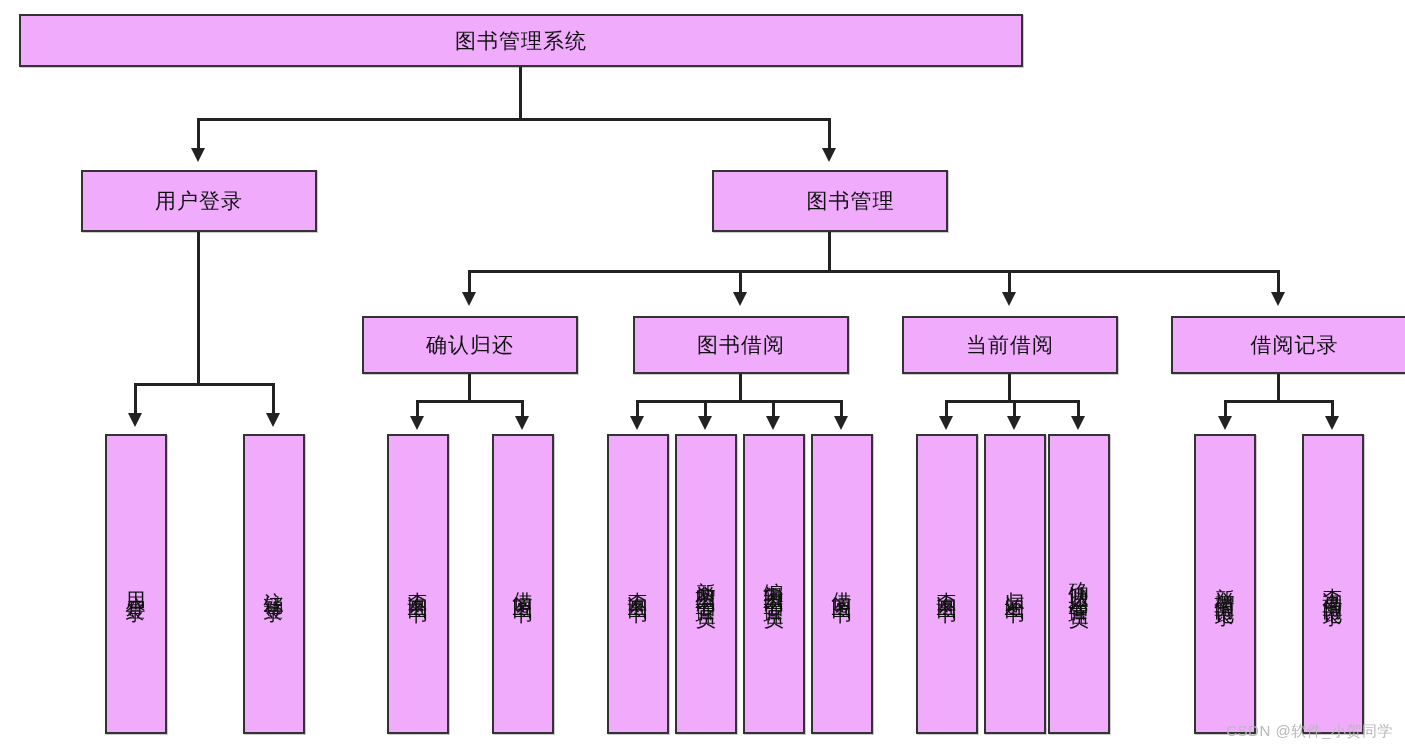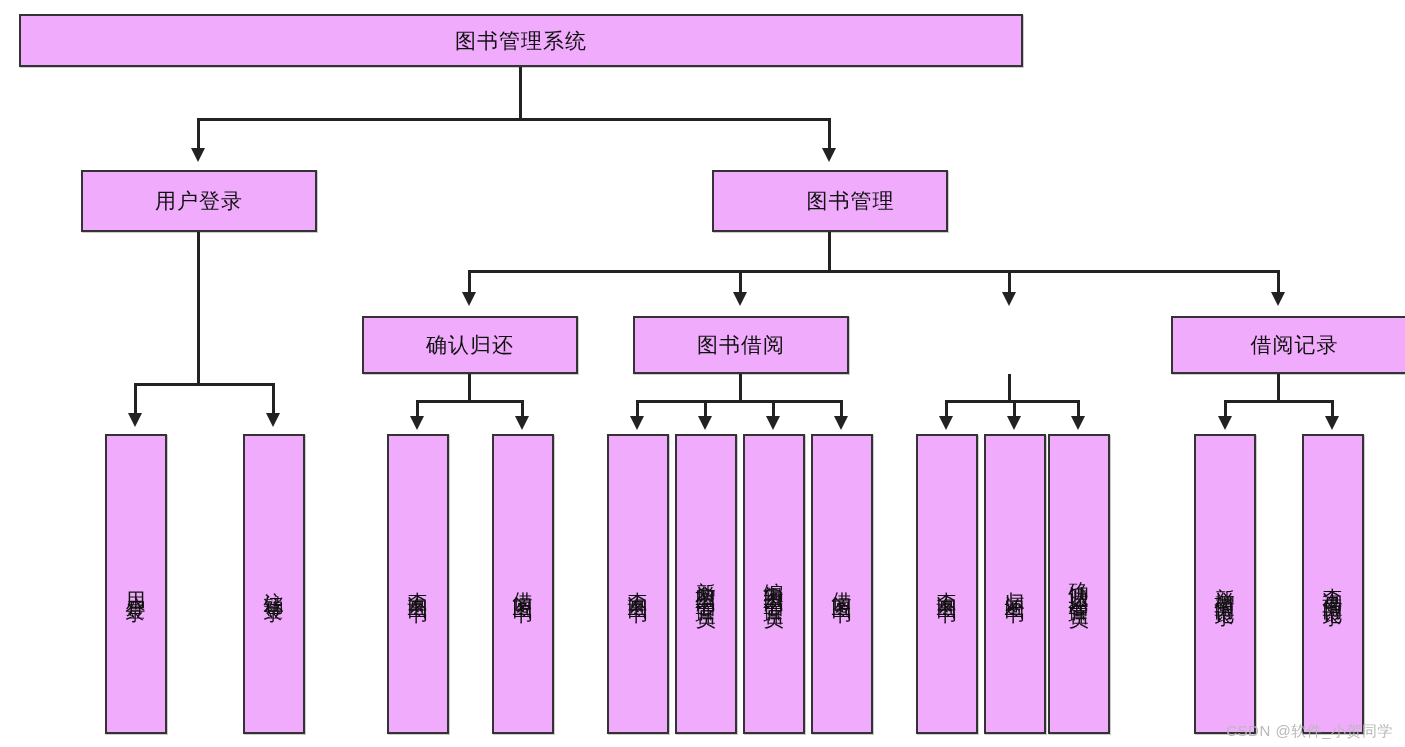--- a/index.html
+++ b/index.html
@@ -107,20 +107,23 @@
   <div class="arrow" style="left:1002px;top:292px;"></div>
   <div class="edge vline" style="left:1277px;top:270px;width:3px;height:24px;"></div>
   <div class="arrow" style="left:1271px;top:292px;"></div>
 
   <div class="node h" style="left:362px;top:316px;width:216px;height:58px;">
     <span>确认归还</span>
   </div>
   <div class="node h" style="left:633px;top:316px;width:216px;height:58px;text-align:right;">
     <span>图书借阅</span>
   </div>
+  <div class="node h" style="left:902px;top:316px;width:216px;height:58px;">
+    <span>当前借阅</span>
+  </div>
   <div class="node h" style="left:1171px;top:316px;width:247px;height:58px;">
     <span>借阅记录</span>
   </div>
 
   <div class="edge vline" style="left:468px;top:374px;width:3px;height:28px;"></div>
   <div class="edge hline" style="left:416px;top:400px;width:108px;height:3px;"></div>
   <div class="edge vline" style="left:416px;top:400px;width:3px;height:18px;"></div>
   <div class="arrow" style="left:410px;top:416px;"></div>
   <div class="edge vline" style="left:521px;top:400px;width:3px;height:18px;"></div>
   <div class="arrow" style="left:515px;top:416px;"></div>

